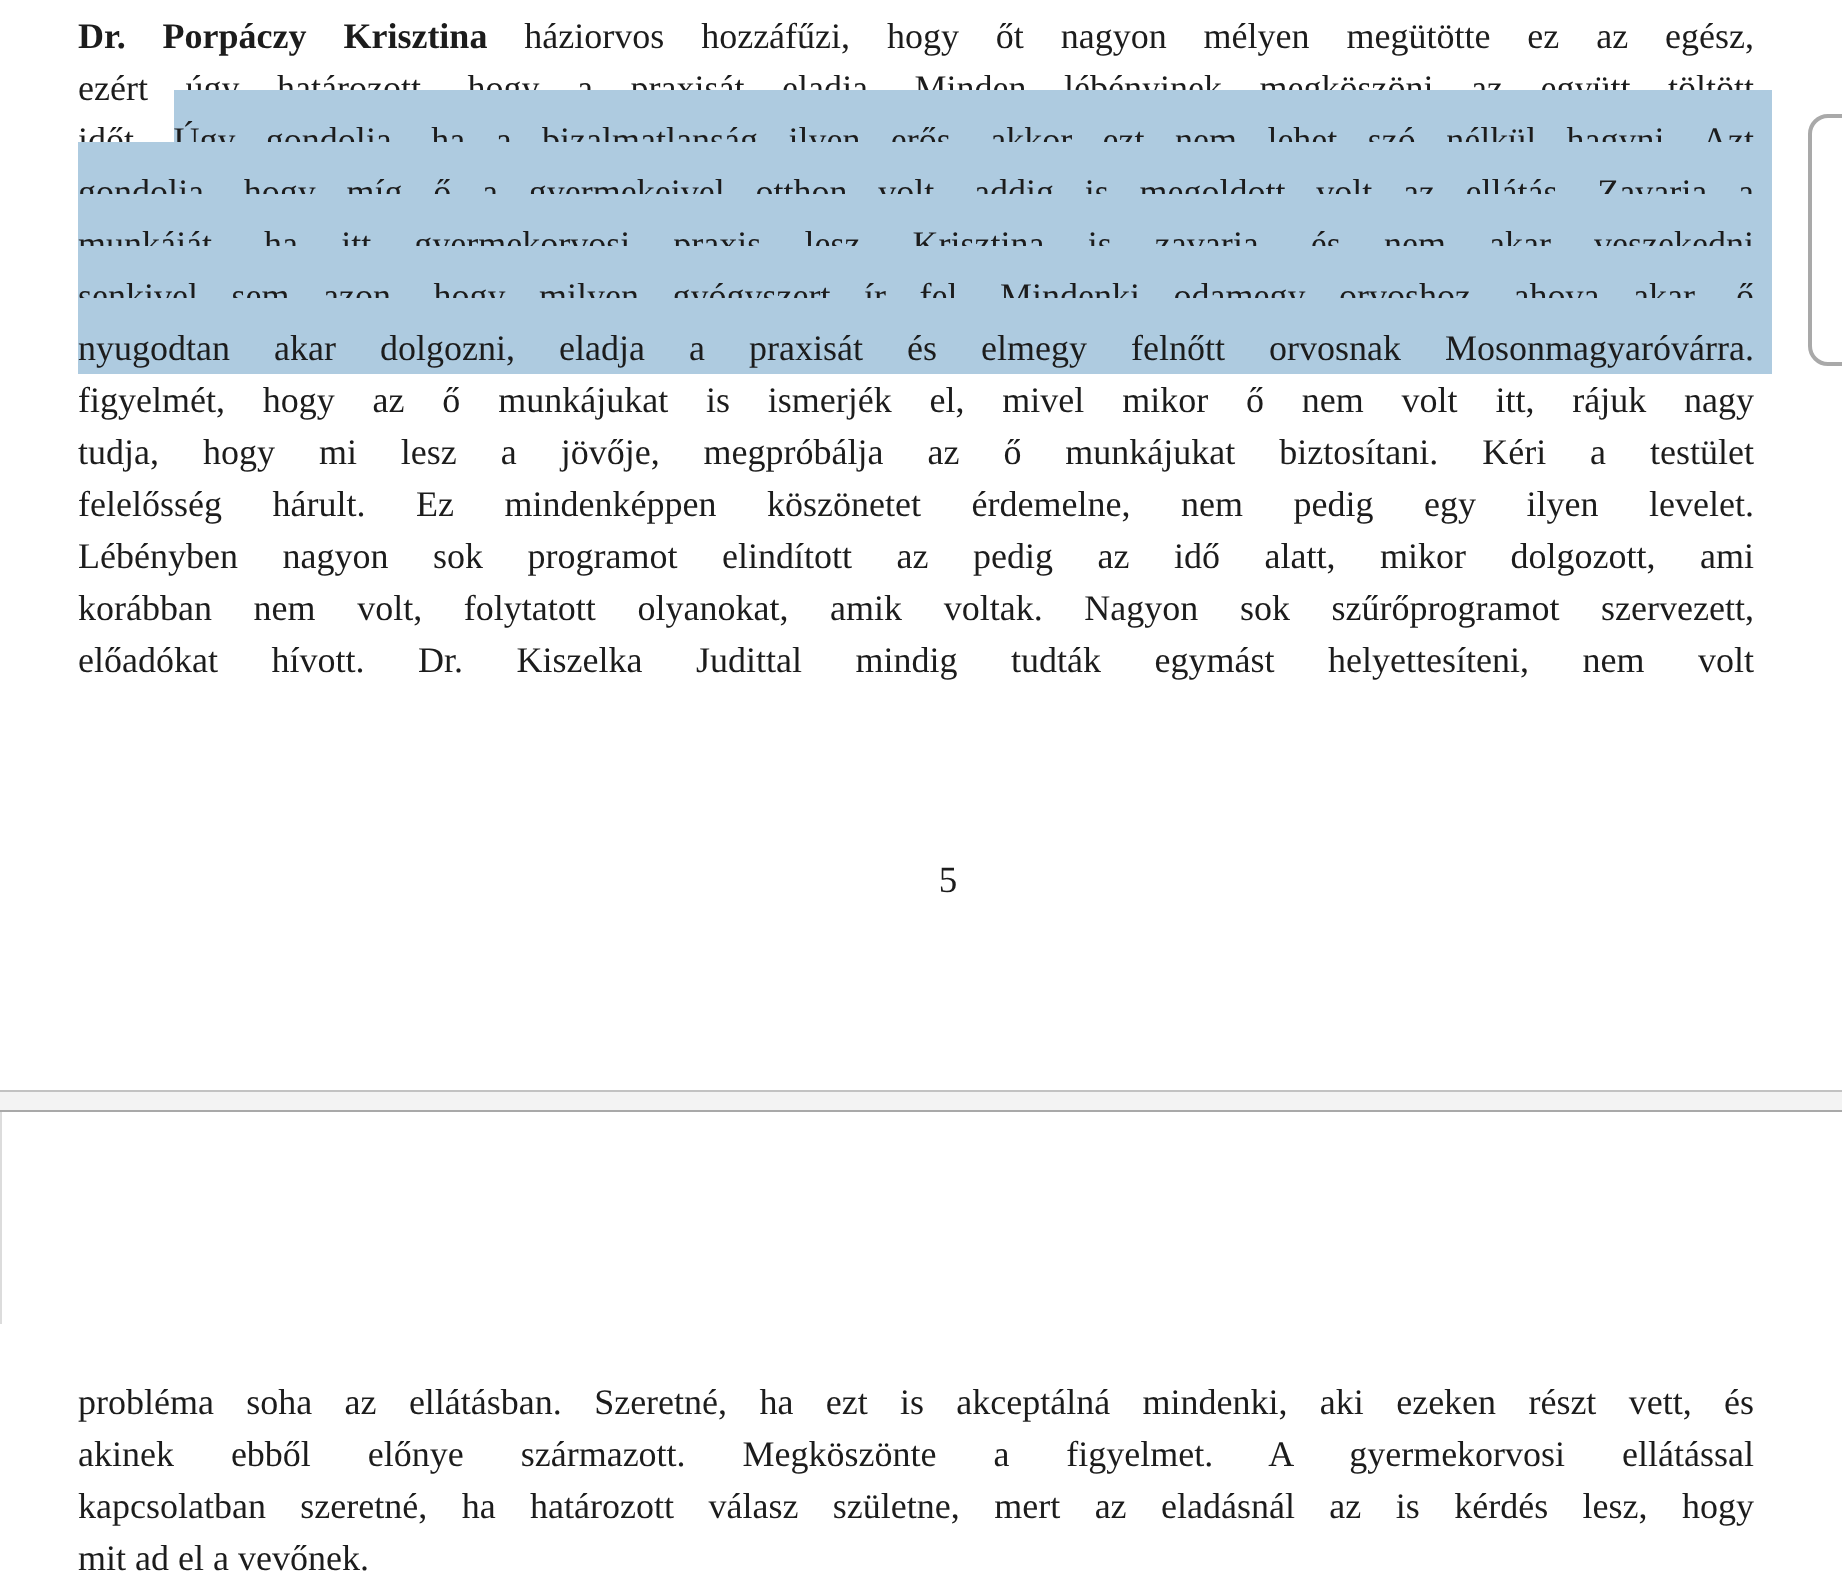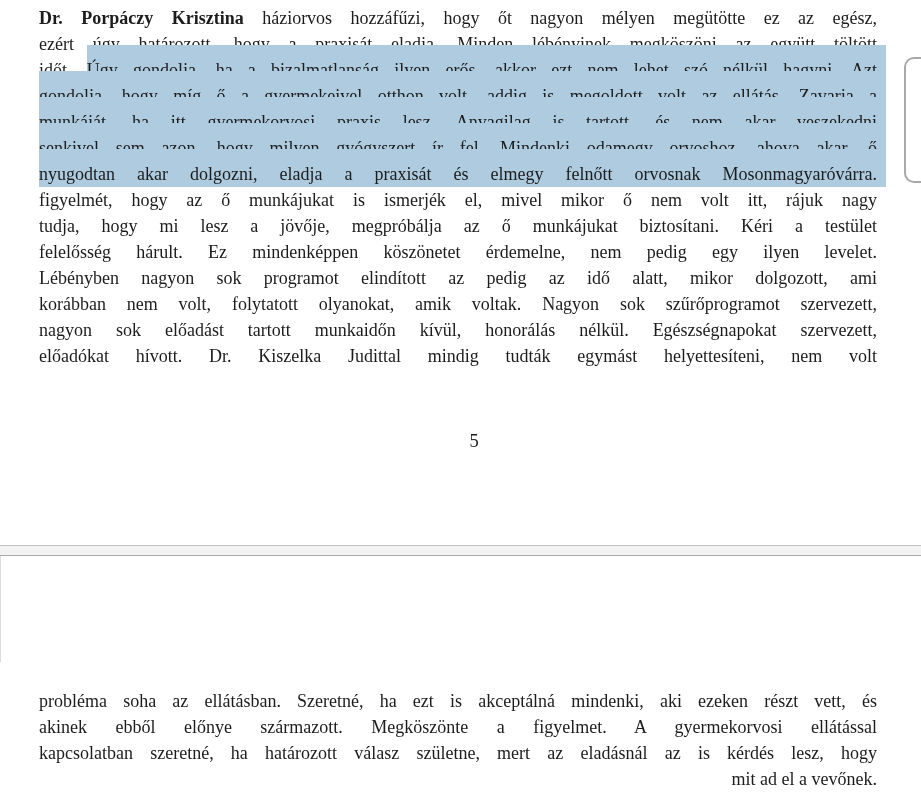--- a/index.html
+++ b/index.html
@@ -17,21 +17,21 @@
     background: #ffffff;
   }
   .text-block {
     position: absolute;
     left: 39px; width: 838px;
     font-size: 18px;
     line-height: 26px;
   }
   .page5-text { top: 5px; }
   .page6-text { top: 688px; }
-  .line { white-space: normal; hyphens: none; text-align: right; }
+  .line { white-space: normal; hyphens: none; }
   .jl { text-align: justify; text-align-last: justify; }
   .b { font-weight: bold; }
   .hl {
     background: var(--selection, #aecbe0);
     padding-top: 15px; padding-bottom: 3px;
     box-shadow: 9px 0 0 var(--selection, #aecbe0);
   }
   .page-footer {
     position: absolute;
     top: 428px; left: 55px; width: 838px;
@@ -63,29 +63,28 @@
 </head>
 <body>
 
 <div class="viewport">
 
   <div class="text-block page5-text">
     <div class="line jl"><span class="b">Dr. Porpáczy Krisztina</span><span> háziorvos hozzáfűzi, hogy őt nagyon mélyen megütötte ez az egész,</span></div>
     <div class="line jl">ezért úgy határozott, hogy a praxisát eladja. Minden lébényinek megköszöni az együtt töltött</div>
     <div class="line jl"><span>időt. </span><span class="hl">Úgy gondolja, ha a bizalmatlanság ilyen erős, akkor ezt nem lehet szó nélkül hagyni. Azt</span></div>
     <div class="line jl"><span class="hl">gondolja, hogy míg ő a gyermekeivel otthon volt, addig is megoldott volt az ellátás. Zavarja a</span></div>
-    <div class="line jl"><span class="hl">munkáját, ha itt gyermekorvosi praxis lesz. Anyagilag is tartott, és nem akar veszekedni</span></div>
+    <div class="line jl"><span class="hl">munkáját, ha itt gyermekorvosi praxis lesz. Krisztina is zavarja, és nem akar veszekedni</span></div>
     <div class="line jl"><span class="hl">senkivel sem azon, hogy milyen gyógyszert ír fel. Mindenki odamegy orvoshoz, ahova akar, ő</span></div>
     <div class="line jl"><span class="hl">nyugodtan akar dolgozni, eladja a praxisát és elmegy felnőtt orvosnak Mosonmagyaróvárra.</span></div>
     <div class="line jl">figyelmét, hogy az ő munkájukat is ismerjék el, mivel mikor ő nem volt itt, rájuk nagy</div>
     <div class="line jl">tudja, hogy mi lesz a jövője, megpróbálja az ő munkájukat biztosítani. Kéri a testület</div>
     <div class="line jl">felelősség hárult. Ez mindenképpen köszönetet érdemelne, nem pedig egy ilyen levelet.</div>
     <div class="line jl">Lébényben nagyon sok programot elindított az pedig az idő alatt, mikor dolgozott, ami</div>
     <div class="line jl">korábban nem volt, folytatott olyanokat, amik voltak. Nagyon sok szűrőprogramot szervezett,</div>
-    <div class="line jl">nagyon sok előadást tartott munkaidőn kívül, honorálás nélkül. Egészségnapokat szervezett,</div>
     <div class="line jl">előadókat hívott. Dr. Kiszelka Judittal mindig tudták egymást helyettesíteni, nem volt</div>
   </div>
 
   <div class="page-footer">
     <span>5</span>
   </div>
 
   <div class="page-separator"></div>
   <div class="page-edge-line"></div>
 

